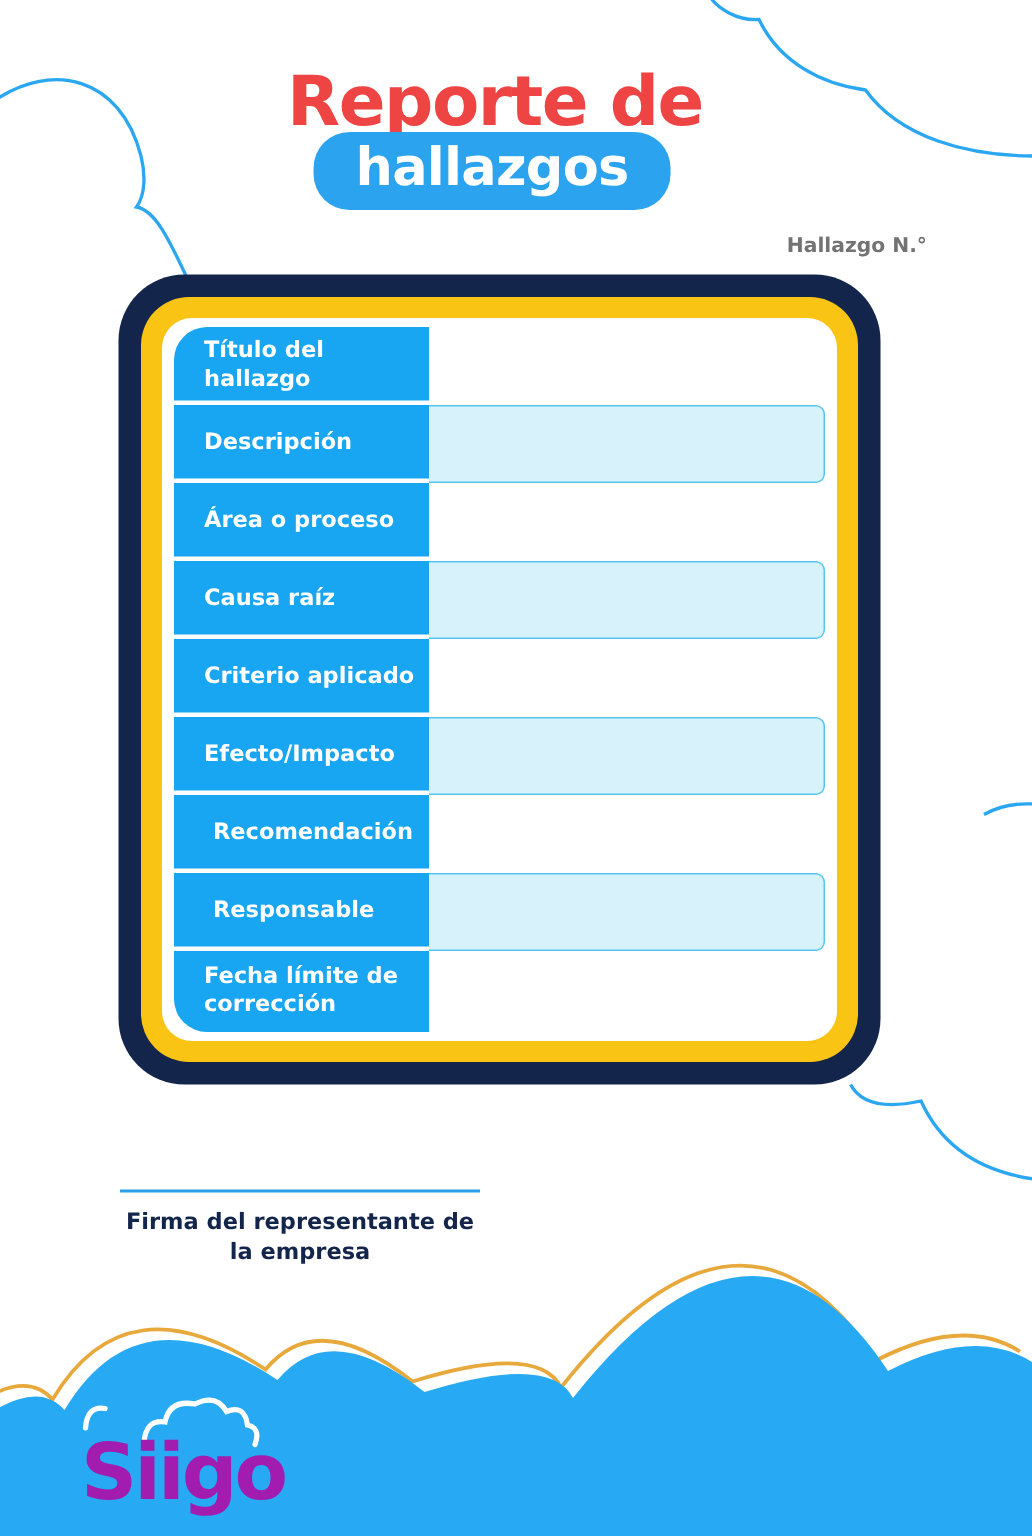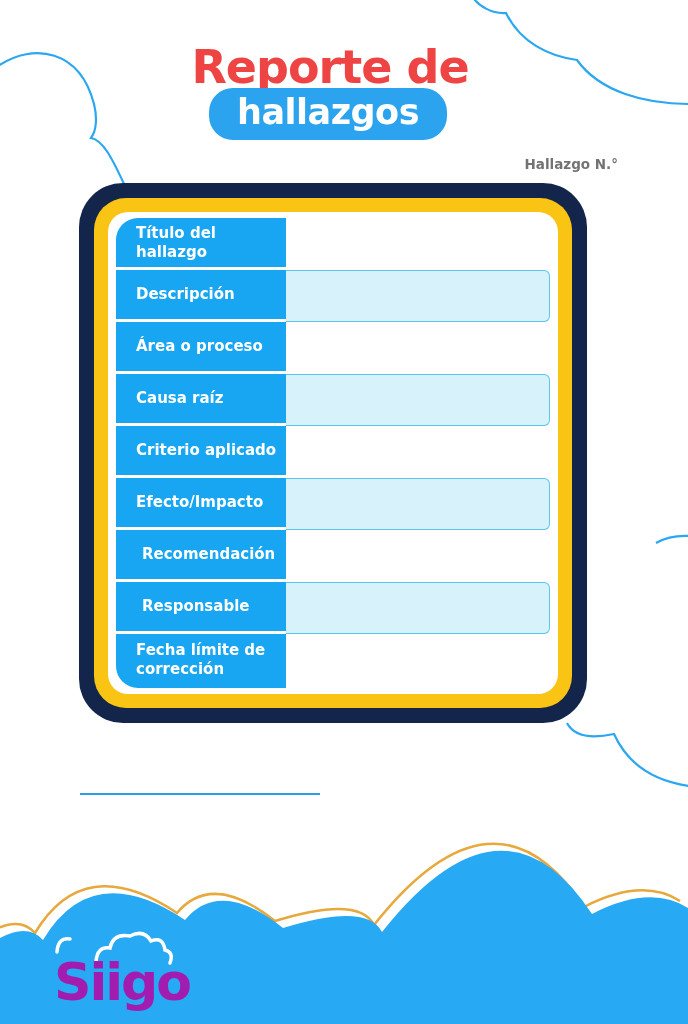--- a/index.html
+++ b/index.html
@@ -122,17 +122,18 @@
             <div class="value-cell"></div>
             <div class="value-cell tinted"></div>
             <div class="value-cell"></div>
           </div>
       </div>
     </div>
   </div>
 
   <div class="sig-block left">
     <div class="sig-line"></div>
+    <div class="sig-label">Firma del representante de la empresa</div>
   </div>
 
   <div class="logo-text">Siigo</div>
 
 </div>
 
 </body></html>

